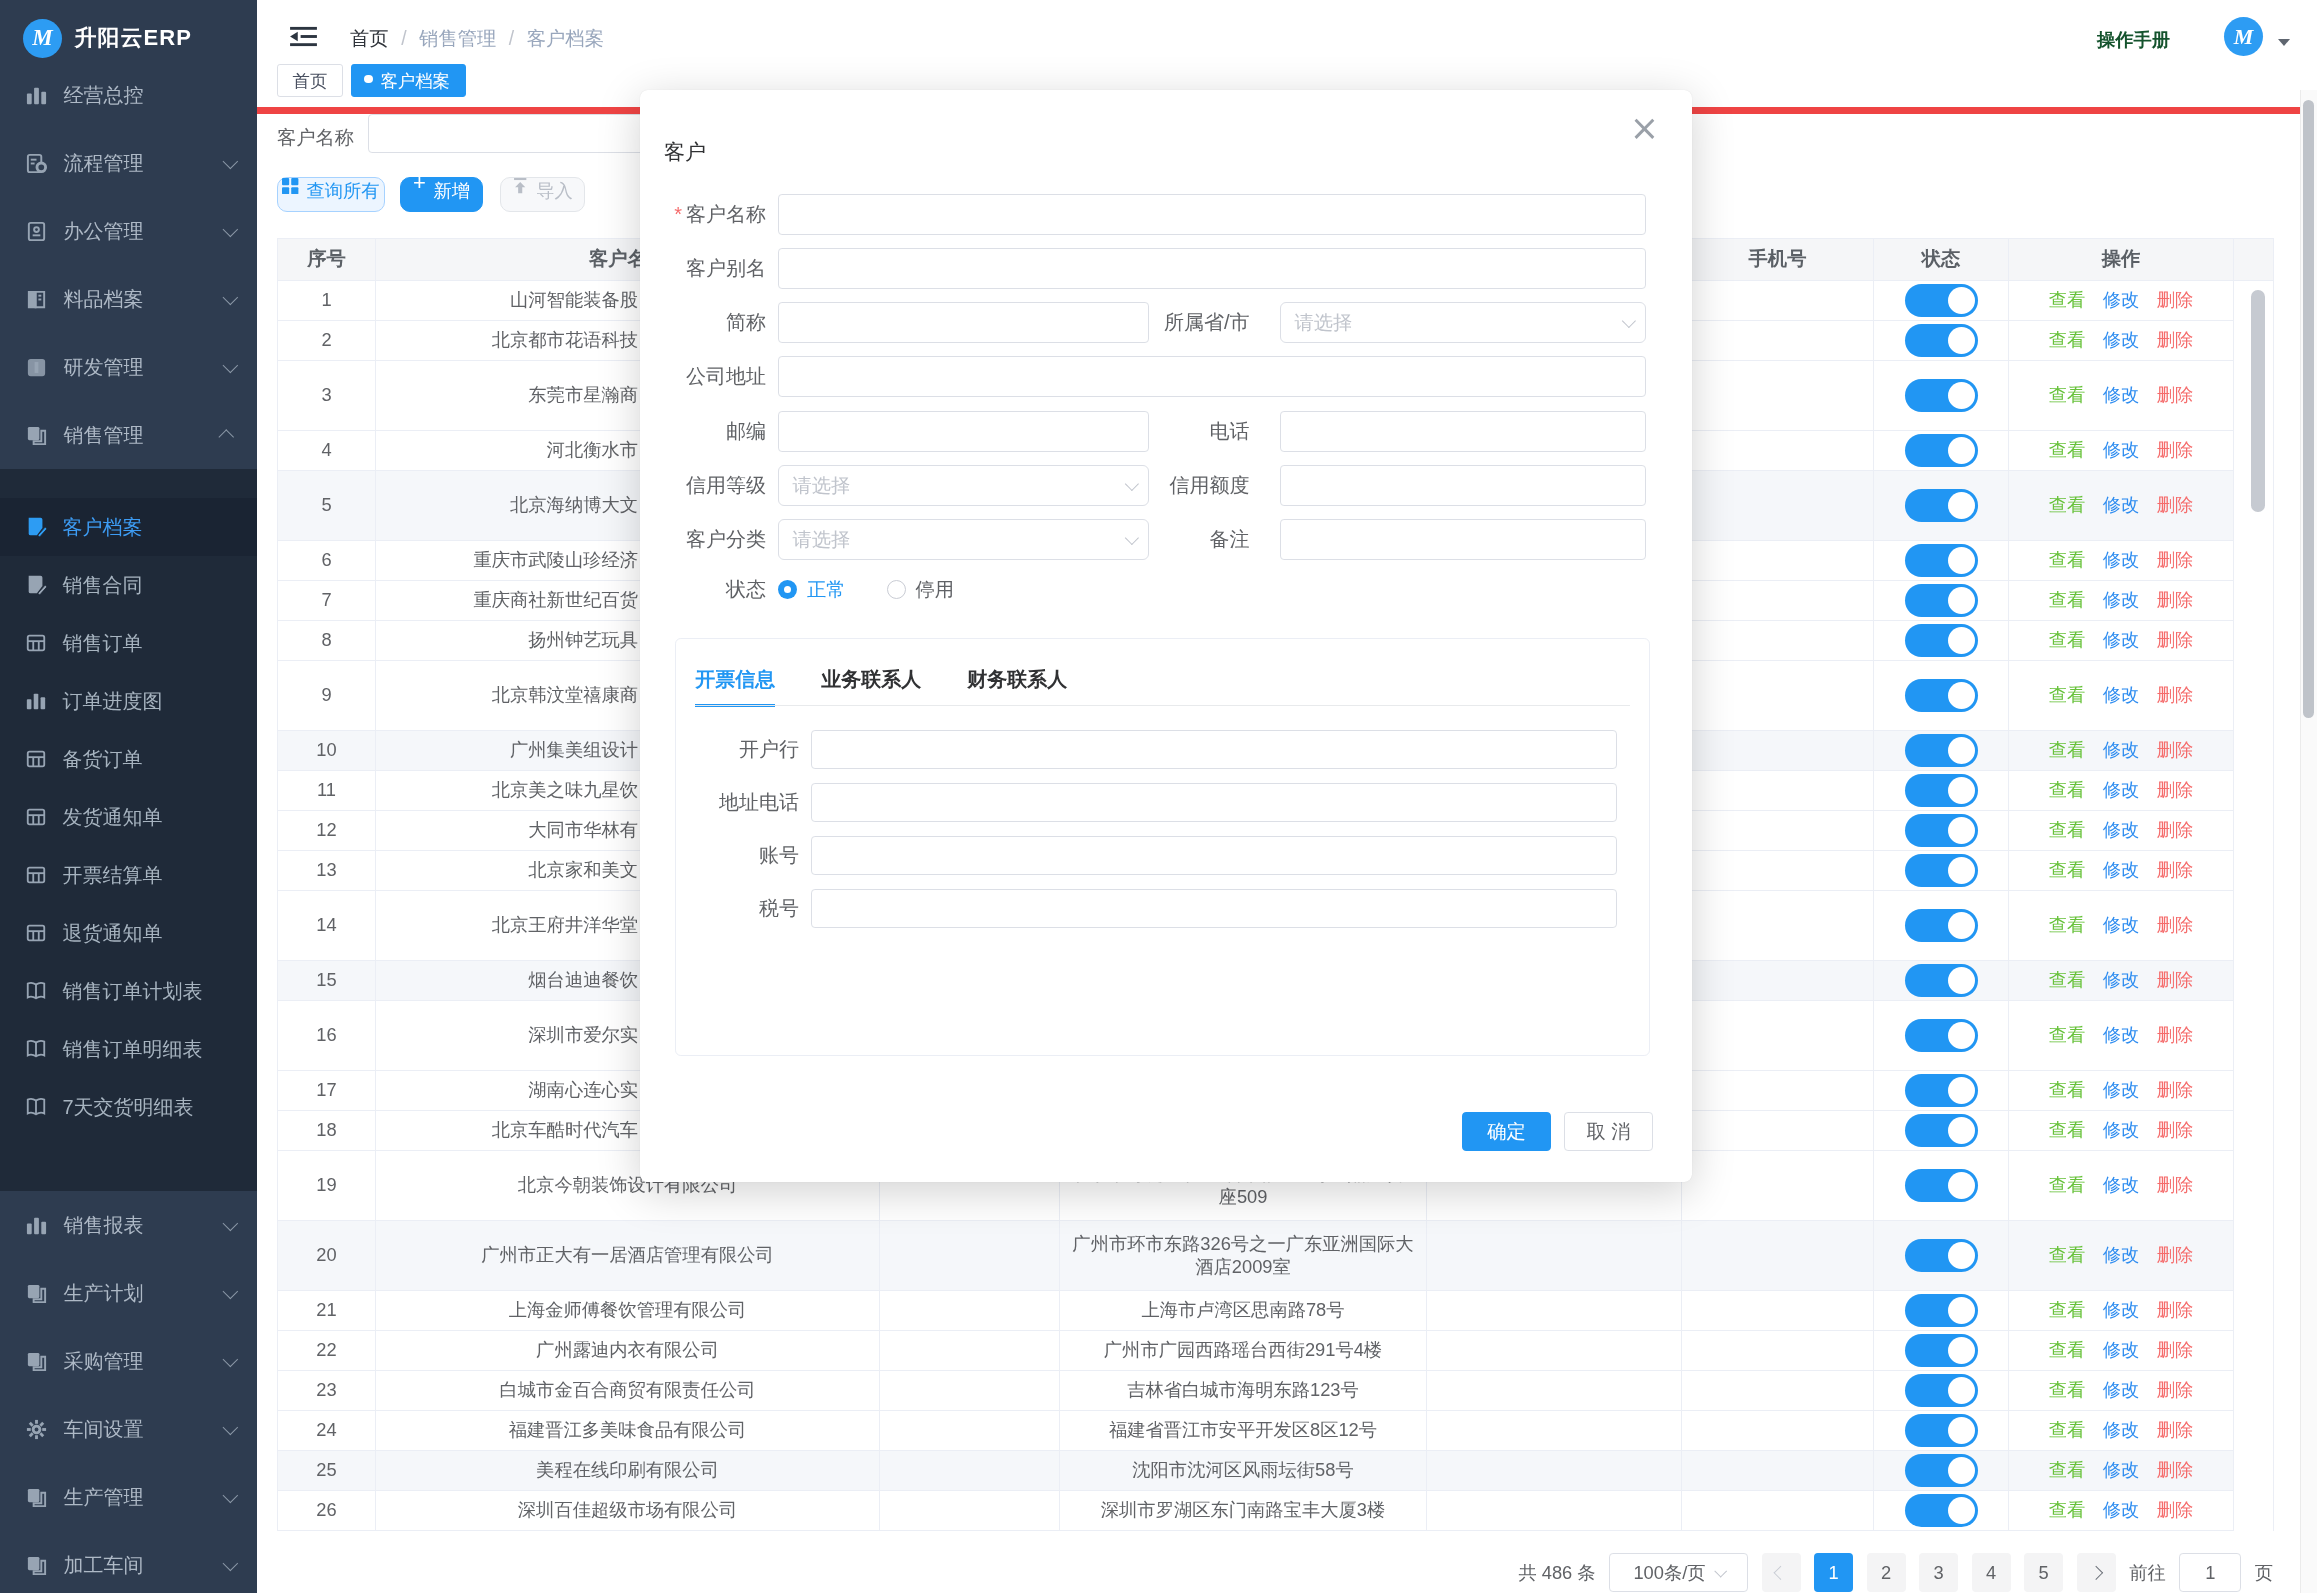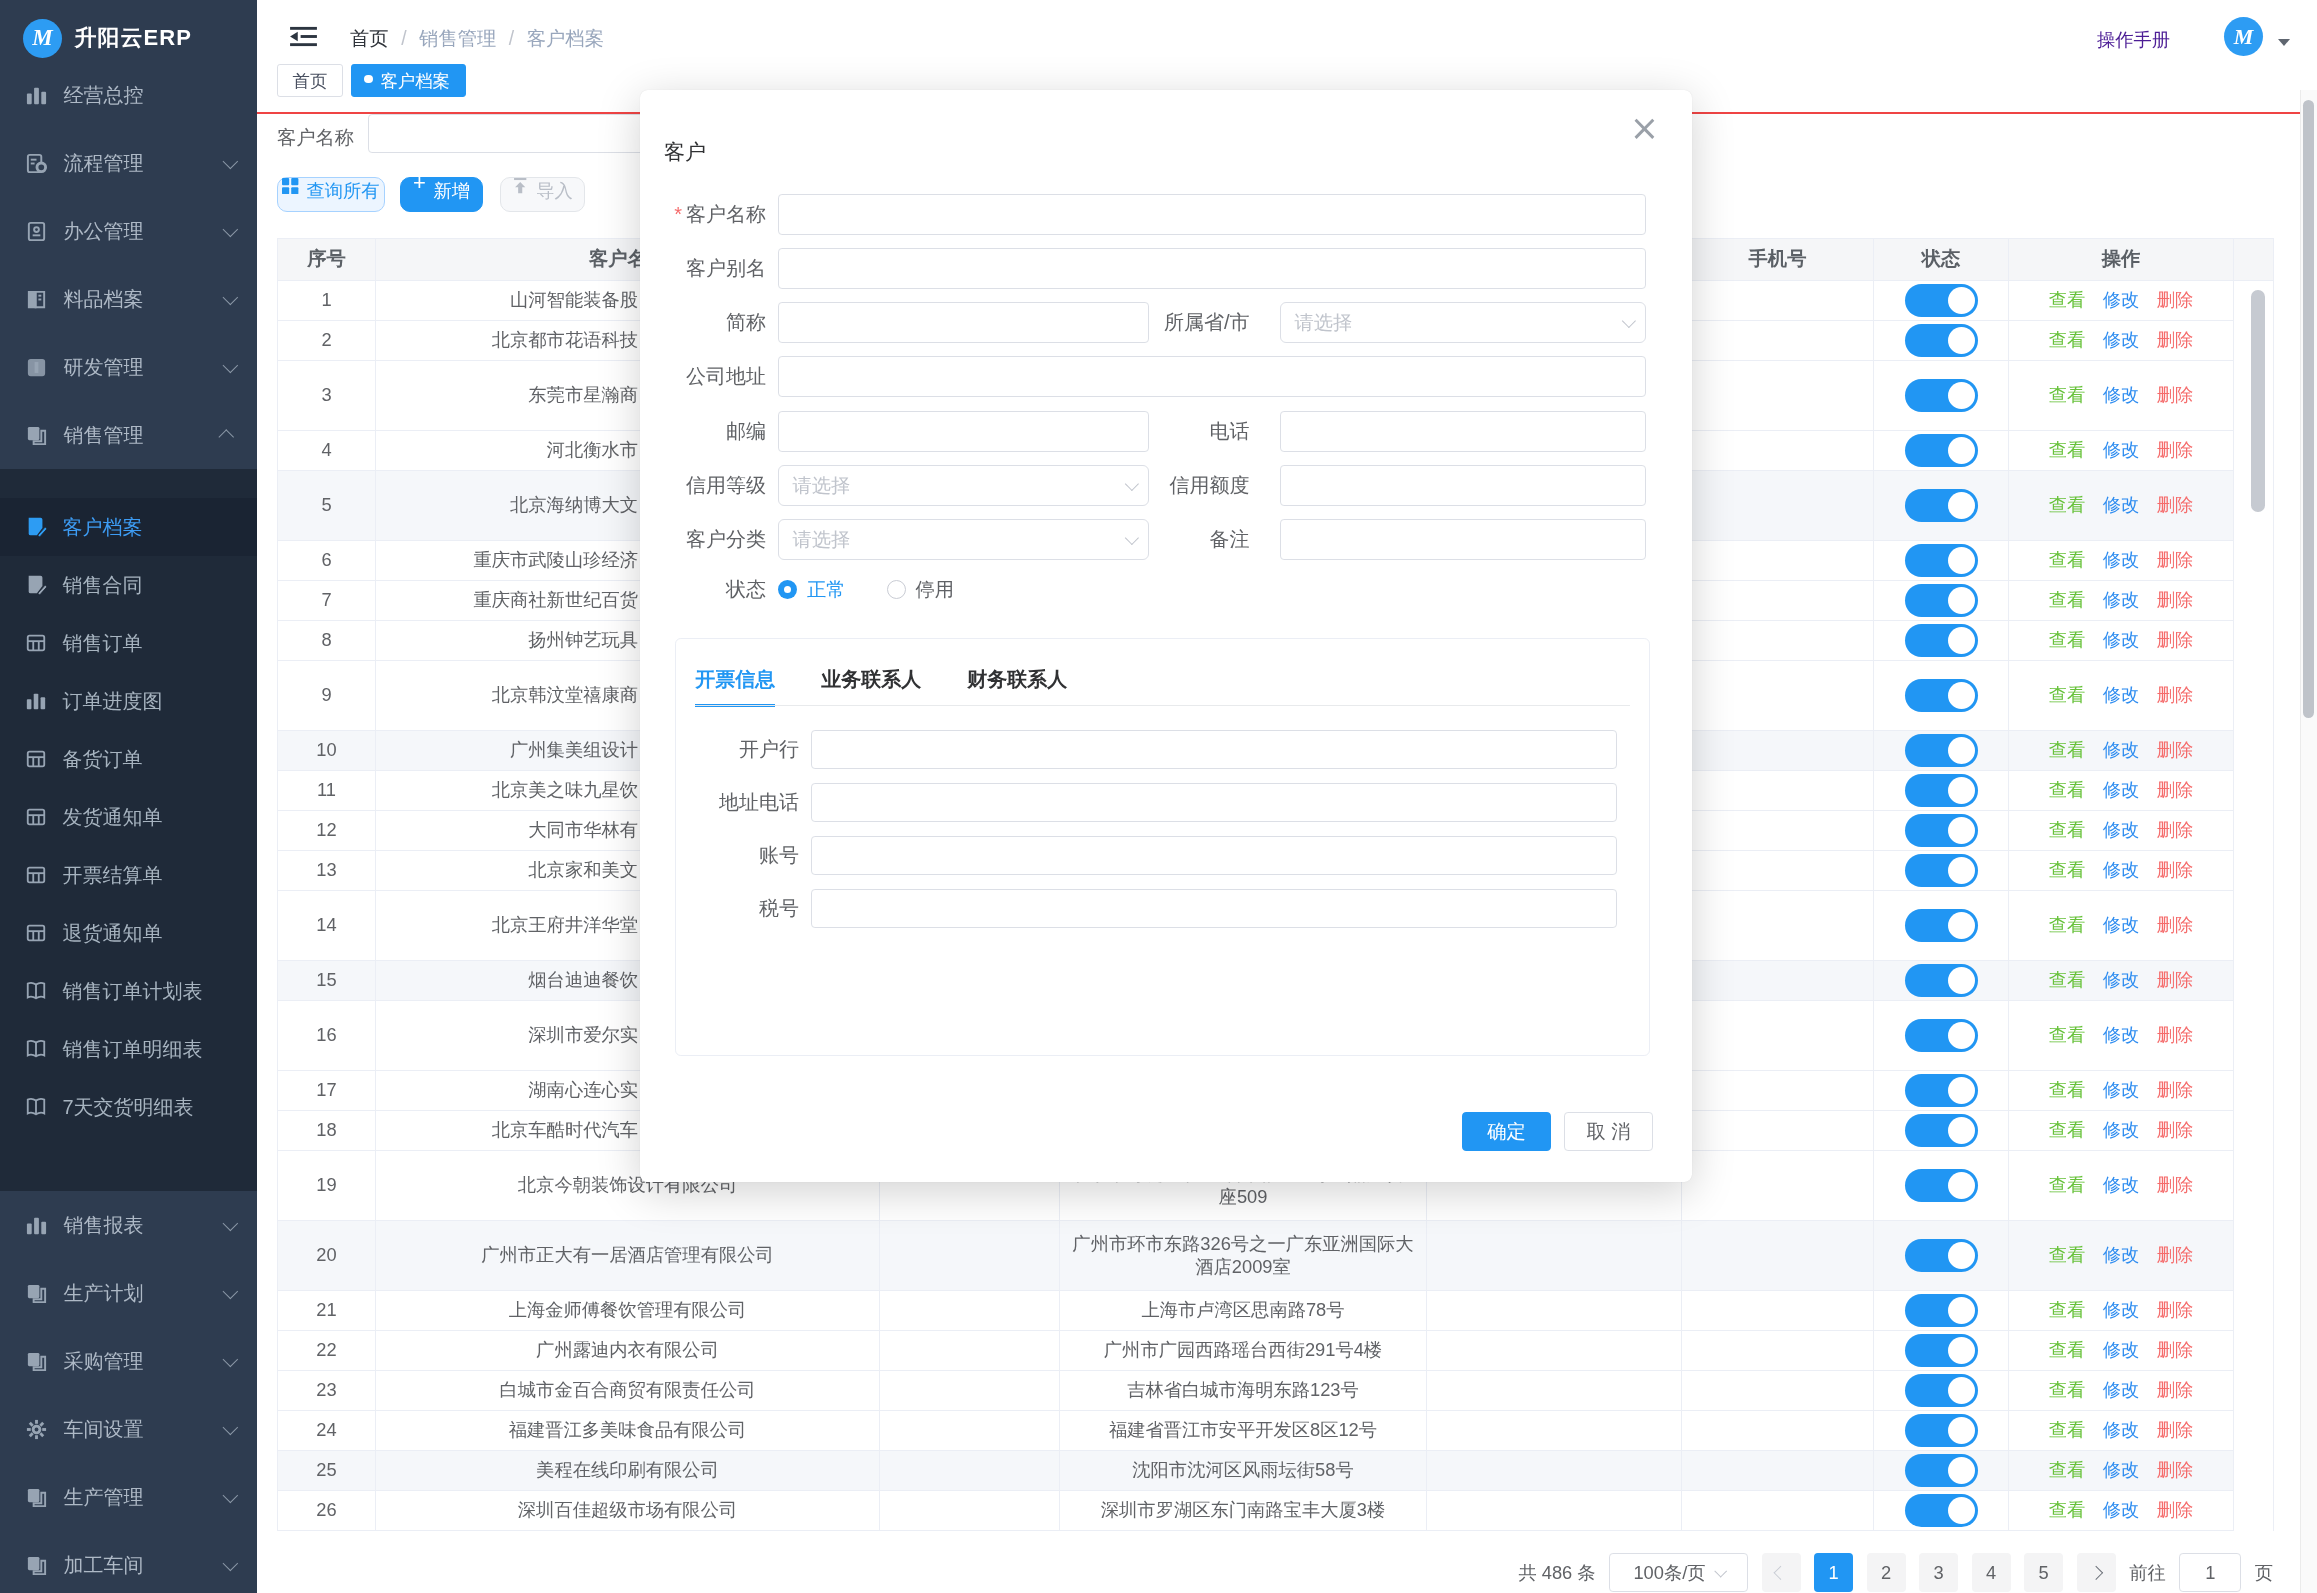--- a/index.html
+++ b/index.html
@@ -27,28 +27,28 @@
   .submenu { background:#1f2a39; padding:29px 0 55px 0; }
   .sub-item { display:flex; align-items:center; height:58px; padding:0 23px 0 25px; cursor:pointer; color:#a7b4c0; }
   .sub-item .mi-icon { width:22px; height:22px; margin-right:15.4px; flex:0 0 22px; color:#97a4b3; }
   .sub-item .mi-icon svg { width:100%; height:100%; display:block; }
   .sub-item .mi-label { flex:1; font-size:20px; }
   .sub-item.active { background:#1a2433; }
   .sub-item.active .mi-label { color:#3d9cf4; }
   .sub-item.active .mi-icon { color:#2d9cf3; }
   
   .topbar { position:absolute; left:257px; top:0; width:2060px; height:114px; background:#fff;
-    border-bottom:2px solid #ef4444; z-index:4; overflow:hidden; }
+    border-bottom:7px solid #ef4444; z-index:4; overflow:hidden; }
   .collapse-btn { position:absolute; left:33px; top:25px; width:27px; height:23px; color:#2c3540; cursor:pointer; }
   .collapse-btn svg { width:100%; height:100%; }
   .breadcrumb { position:absolute; left:93px; top:25px; font-size:19.3px; display:flex; gap:12.6px; align-items:center; }
   .bc-first { color:#2f333a; cursor:pointer; }
   .bc-sep { color:#c0c4cc; }
   .bc-rest { color:#98a6bc; }
-  .manual-link { position:absolute; right:147px; top:27px; font-size:18.3px; color:#4c1d95; cursor:pointer; }
+  .manual-link { position:absolute; right:147px; top:27px; font-size:18.3px; color:#14532d; cursor:pointer;font-weight:bold; }
   .avatar { position:absolute; right:54px; top:17.4px; width:39px; height:39px; border-radius:50%; background:#2d9cf3;
     color:#fff; display:flex; align-items:center; justify-content:center; font-weight:bold; font-style:italic;
     font-size:22px; font-family:"Liberation Serif","DejaVu Serif",serif; cursor:pointer; }
   .avatar-caret { position:absolute; right:27px; top:39px; width:0; height:0; border-left:6.8px solid transparent;
     border-right:6.8px solid transparent; border-top:7.7px solid #5f6670; cursor:pointer; }
   
   .chips { position:absolute; left:20px; top:64px; height:26px; display:flex; gap:8.7px; }
   .chip { height:33px; display:flex; align-items:flex-start; padding:3.9px 14.5px 0 14.5px; border-radius:2.9px;
     font-size:17.4px; border:1px solid #dcdfe6; background:#fff; color:#495060; cursor:pointer; }
   .chip.active { background:#2196f3; border-color:#2196f3; color:#fff; padding-left:11.6px; }

